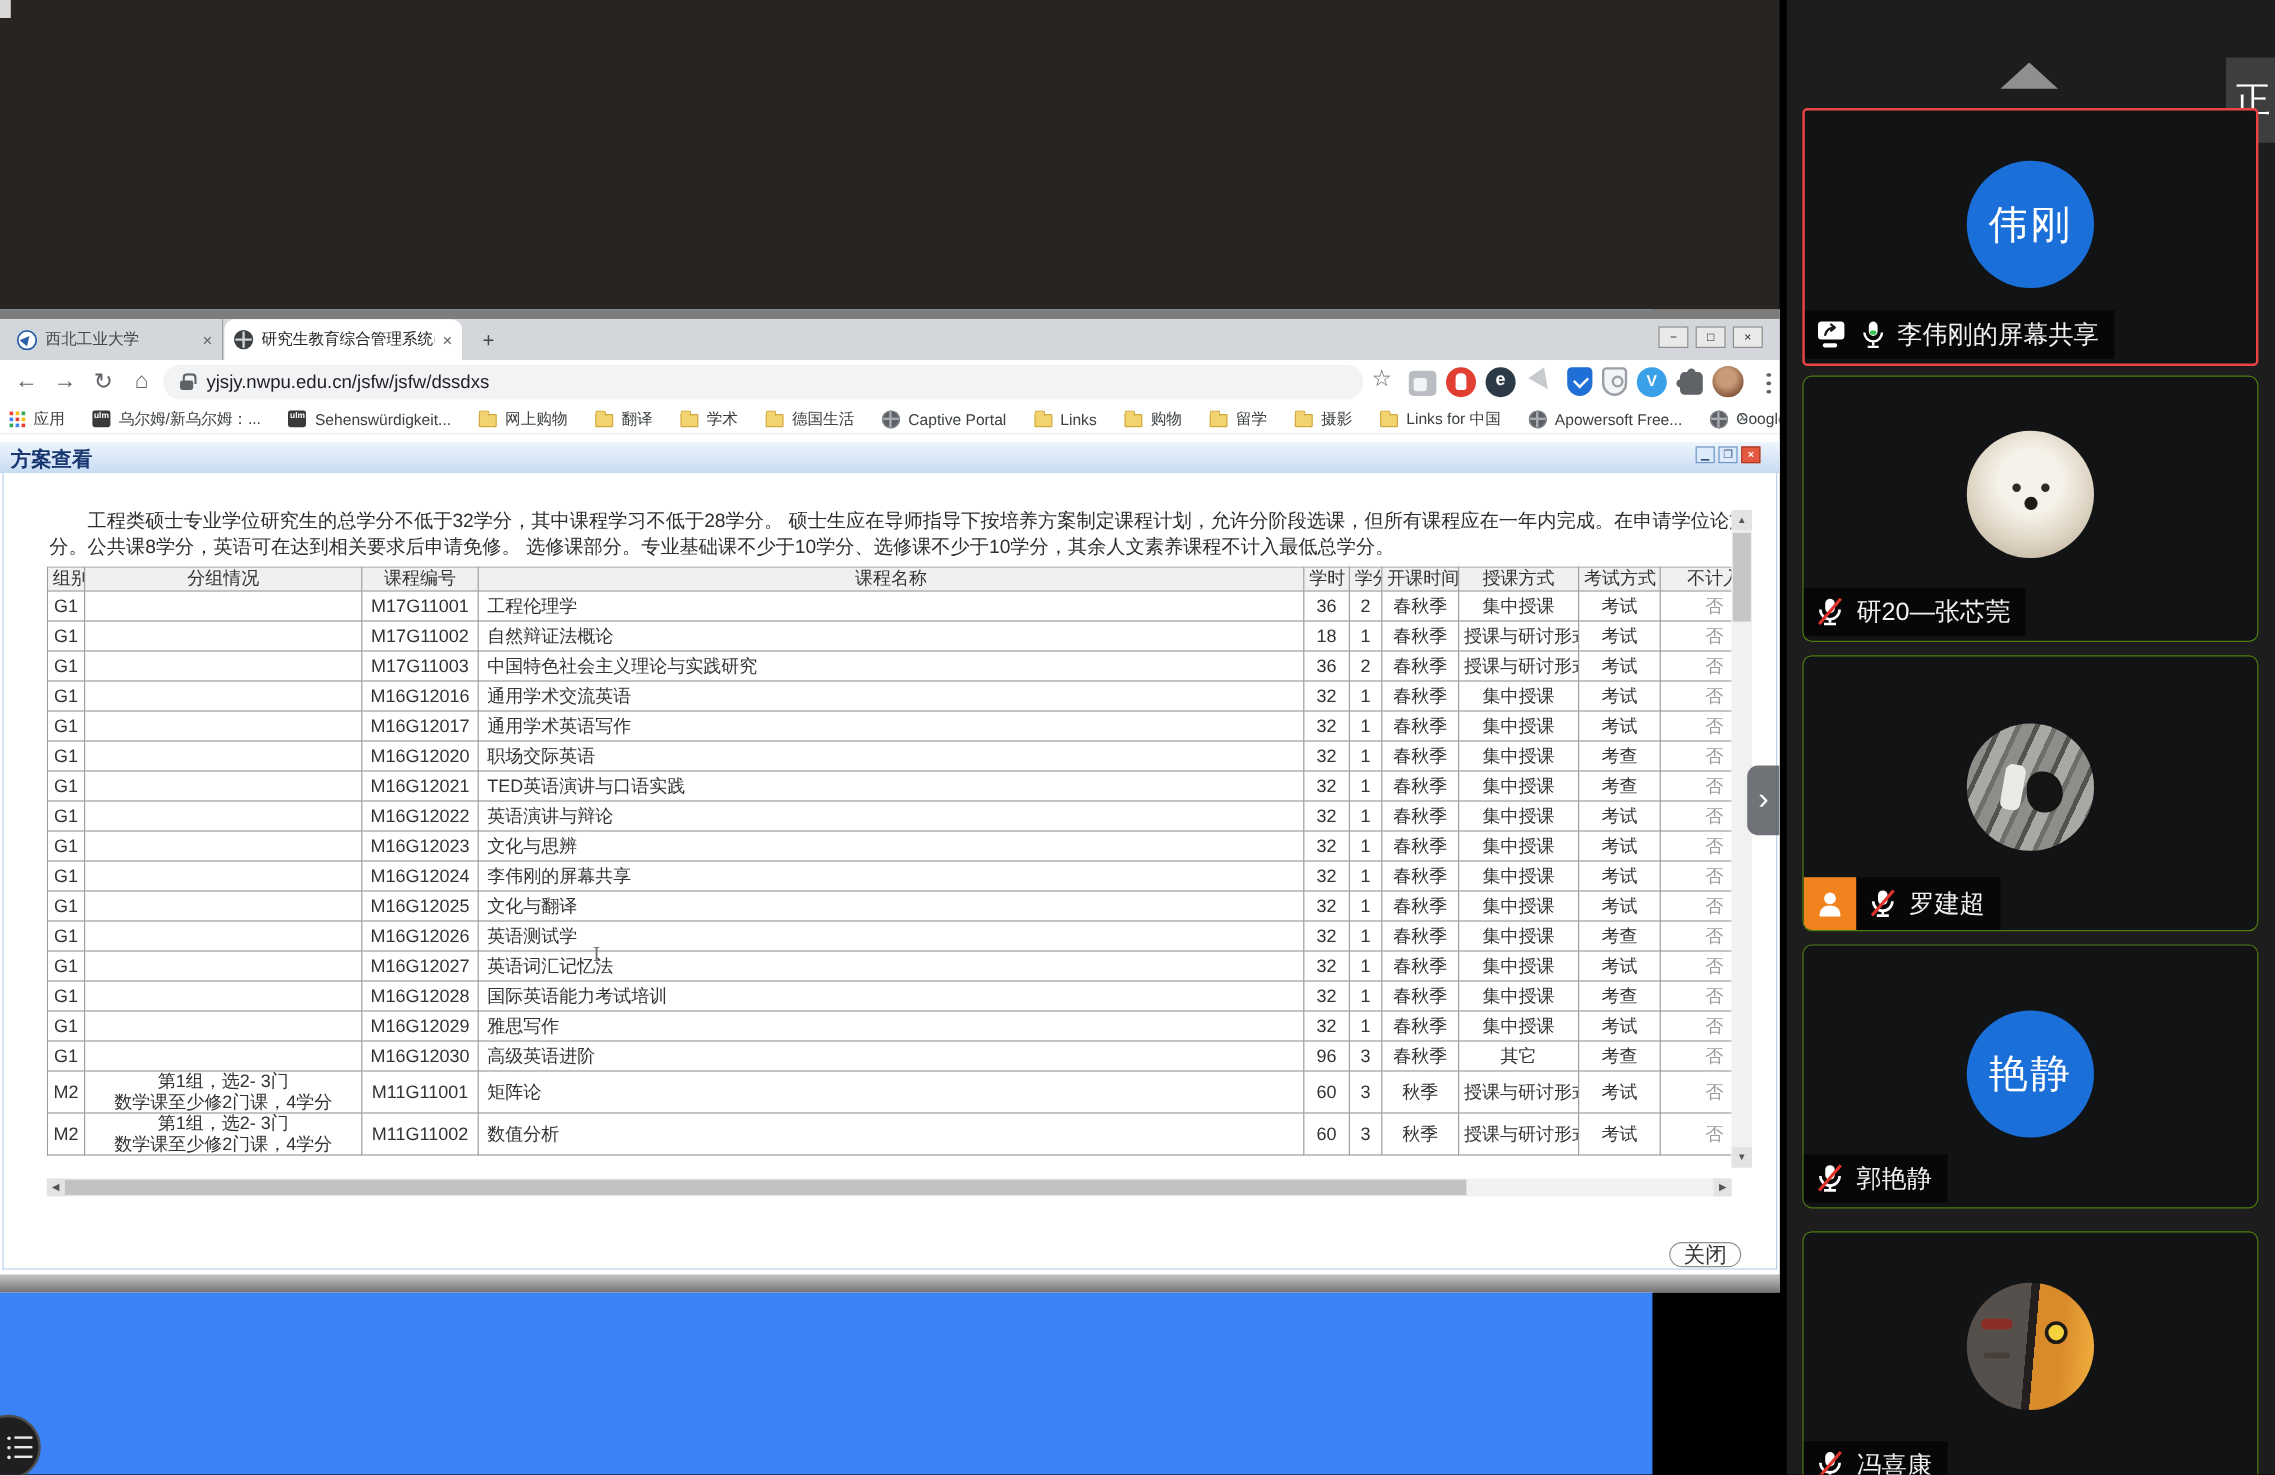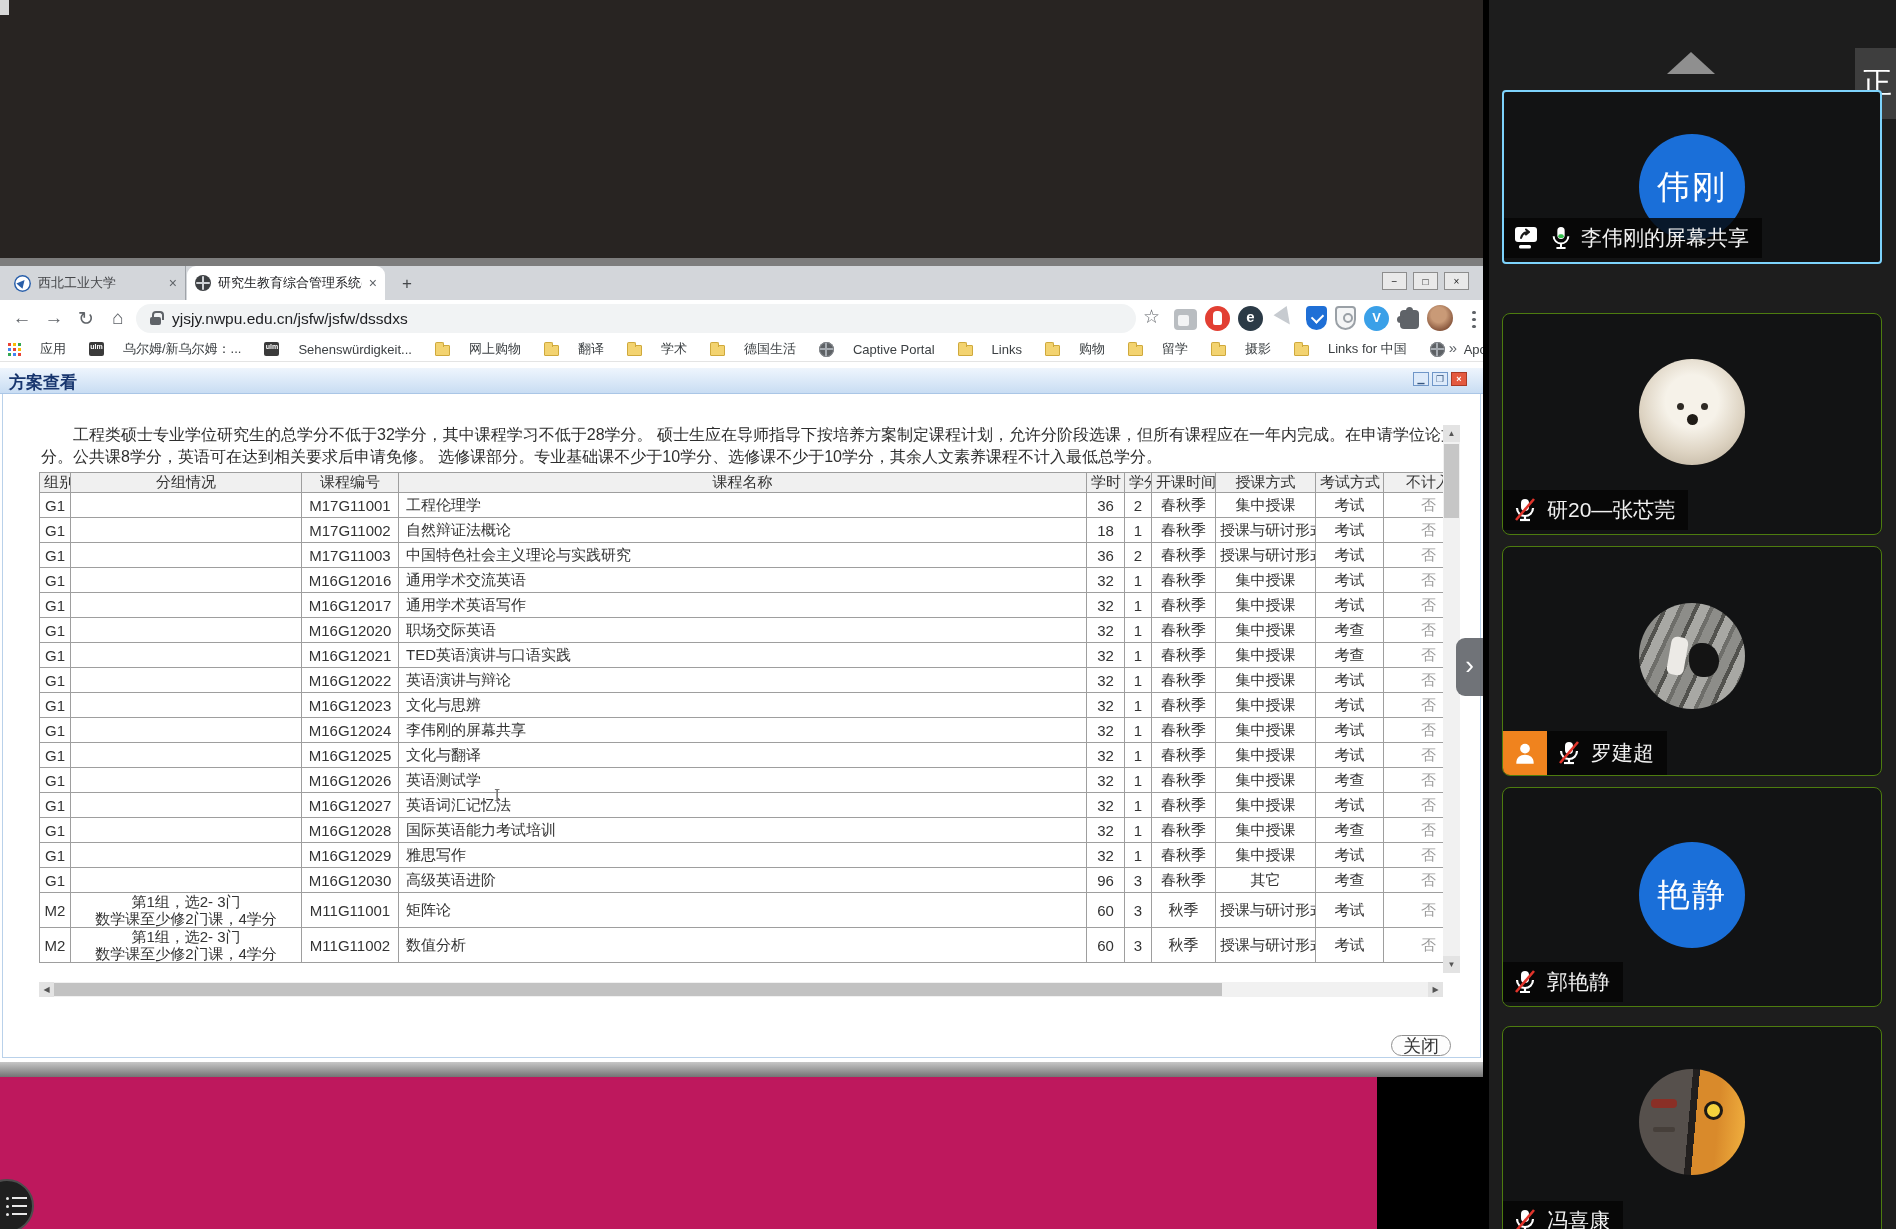--- a/index.html
+++ b/index.html
@@ -1,21 +1,21 @@
 <!DOCTYPE html>
 <html><head>
 <meta charset="utf-8">
 <style>
   * { box-sizing: border-box; margin: 0; padding: 0; }
   html,body { background:#000; }
   body { font-family: "Liberation Sans", "DejaVu Sans", sans-serif; }
   .stage { position:relative; width:1896px; height:1229px; background:#000; overflow:hidden; }
 
   
-  .share-region { position:absolute; left:0; top:0; width:1377px; height:1229px; background:#be185d;padding-left:24px; }
+  .share-region { position:absolute; left:0; top:0; width:1377px; height:1229px; background:#3b82f6;padding-left:24px; }
   .share-top { position:absolute; left:0; top:0; width:1483px; height:258px; background:#282422; }
   .corner-sliver { position:absolute; left:0; top:0; width:9px; height:15px; background:#d8d8d8; }
 
   
   .browser { position:absolute; left:0; top:258px; width:1483px; height:819px; background:#fff; }
   .frame-top-edge { position:absolute; left:0; top:0; width:100%; height:8px; background:#7d7d7d; }
   .tabstrip { position:absolute; left:0; top:8px; width:100%; height:34px; background:#d3d6da; }
   .tab { position:absolute; top:0; height:34px; display:flex; align-items:center; gap:7px; padding:0 8px; font-size:13px; color:#45474a; }
   .tab.inactive { left:6px; width:180px; border-right:1px solid #9fa3a8; }
   .tab.active { left:187px; width:198px; background:#fff; border-radius:9px 9px 0 0; color:#202124; }
@@ -53,21 +53,21 @@
   .ic-shield-gray::after { content:""; position:absolute; left:6px; top:5px; width:6px; height:6px; border:2px solid #9aa0a6; border-radius:50%; }
   .ic-video-v { background:#3aa0e8; border-radius:50%; }
   .ic-video-v::after { content:"V"; position:absolute; left:0; right:0; top:4px; text-align:center; color:#fff; font-size:13px; font-weight:bold; }
   .ic-extensions-puzzle { background:#5f6368; border-radius:4px; width:19px; height:19px; margin-top:3px; margin-left:3px; }
   .ic-extensions-puzzle::before { content:""; position:absolute; left:6px; top:-3px; width:7px; height:7px; border-radius:50%; background:#5f6368; }
   .ic-extensions-puzzle::after { content:""; position:absolute; left:-3px; top:6px; width:7px; height:7px; border-radius:50%; background:#5f6368; }
   .ic-profile-avatar { border-radius:50%; background:radial-gradient(circle at 45% 38%, #c99a77 0 35%, #7c4a32 80%, #4a2a1c 100%); width:26px; height:26px; }
   .ic-kebab-menu::before { content:""; position:absolute; left:11px; top:5px; width:3.5px; height:3.5px; border-radius:50%; background:#5f6368; box-shadow:0 7px 0 #5f6368, 0 14px 0 #5f6368; }
 
   .bookmarks { position:absolute; left:0; top:79px; width:100%; height:25px; background:#fff; border-bottom:1px solid #e4e4e4; display:flex; align-items:center; padding-left:8px; gap:23px; overflow:hidden; }
-  .bm-item { display:inline-flex; align-items:center; gap:19px; font-size:13px; color:#3c4043; white-space:nowrap; flex:0 0 auto; }
+  .bm-item { display:inline-flex; align-items:center; gap:7px; font-size:13px; color:#3c4043; white-space:nowrap; flex:0 0 auto; }
   .bm-ic { position:relative; flex:0 0 auto; }
   .ic-apps { width:13px; height:13px; }
   .ic-apps::before { content:""; position:absolute; left:0; top:0; width:3px; height:3px; background:#ea4335;
     box-shadow:5px 0 0 #fbbc05, 10px 0 0 #34a853, 0 5px 0 #4285f4, 5px 5px 0 #ea4335, 10px 5px 0 #fbbc05, 0 10px 0 #34a853, 5px 10px 0 #4285f4, 10px 10px 0 #ea4335; }
   .ic-ulm { width:15px; height:14px; background:#3a3a3a; border-radius:2px; color:#fff; font-size:7px; font-weight:bold; text-align:center; line-height:9px; }
   .ic-ulm::after { content:"ulm"; }
   .ic-folder { width:15px; height:11px; background:#f3d370; border:1px solid #cfa93c; border-radius:1px; margin-top:3px; }
   .ic-folder::before { content:""; position:absolute; left:-1px; top:-4px; width:7px; height:4px; background:#f3d370; border:1px solid #cfa93c; border-bottom:none; border-radius:2px 2px 0 0; }
   .ic-globe { width:15px; height:15px; border-radius:50%; background:#5d6165; box-shadow:inset 0 0 0 1px #85898e; }
   .ic-globe::before { content:""; position:absolute; left:1px; right:1px; top:6.5px; height:1.8px; background:#a6abb1; }
@@ -115,21 +115,21 @@
   .float-btn { position:absolute; left:-20px; top:1179px; width:54px; height:54px; border-radius:50%; background:#1f1f1f; border:2px solid #4d4d4d; display:flex; flex-direction:column; justify-content:center; gap:5px; padding-left:24px; }
   .fb-row { display:flex; align-items:center; gap:3px; }
   .fb-dot { width:3px; height:3px; background:#e8e8e8; border-radius:50%; }
   .fb-line { width:15px; height:2.5px; background:#e8e8e8; }
 
   
   .sidebar { position:absolute; left:1489px; top:0; width:407px; height:1229px; background:#1d1d1d; }
   .collapse-arrow { position:absolute; left:178px; top:52px; width:0; height:0; border-left:24px solid transparent; border-right:24px solid transparent; border-bottom:22px solid #8f8f8f; }
   .share-overflow { position:absolute; right:0; top:48px; width:41px; height:71px; background:#3e3e3e; color:#fff; font-size:30px; display:flex; align-items:center; padding-left:7px; overflow:hidden; }
   .tile { position:absolute; left:13px; width:380px; background:#121314; border:1px solid #4d7c0f; border-radius:8px; overflow:hidden; }
-  .tile.t1 { top:90px; height:174px; border:2px solid #7dd3fc; border-radius:4px; }
+  .tile.t1 { top:90px; height:215px; border:2px solid #ef4444; border-radius:4px; }
   .tile.t2 { top:313px; height:222px; }
   .tile.t3 { top:546px; height:230px; }
   .tile.t4 { top:787px; height:220px; }
   .tile.t5 { top:1026px; height:216px; }
   .avatar { position:absolute; left:50%; transform:translateX(-50%); width:106px; height:106px; border-radius:50%; }
   .init-avatar { background:#1a6fd9; color:#fff; font-size:33px; display:flex; align-items:center; justify-content:center; letter-spacing:2px; }
   .t1 .avatar { top:42px; } .t2 .avatar { top:45px; } .t3 .avatar { top:56px; } .t4 .avatar { top:54px; } .t5 .avatar { top:42px; }
   .ph-dog { background:radial-gradient(circle at 50% 40%, #f6f2e9 0 32%, #ddd3c2 62%, #b3a691 100%); position:relative; }
   .ph-dog::before { content:""; position:absolute; left:38px; top:44px; width:7px; height:7px; background:#2e2a24; border-radius:50%; box-shadow:24px 0 0 #2e2a24, 12px 13px 0 2px #1f1b16; }
   .ph-couple { background:repeating-linear-gradient(115deg, #a8a8a4 0 10px, #6e6e6a 10px 14px, #8d8d89 14px 24px, #52524e 24px 28px); position:relative; }

